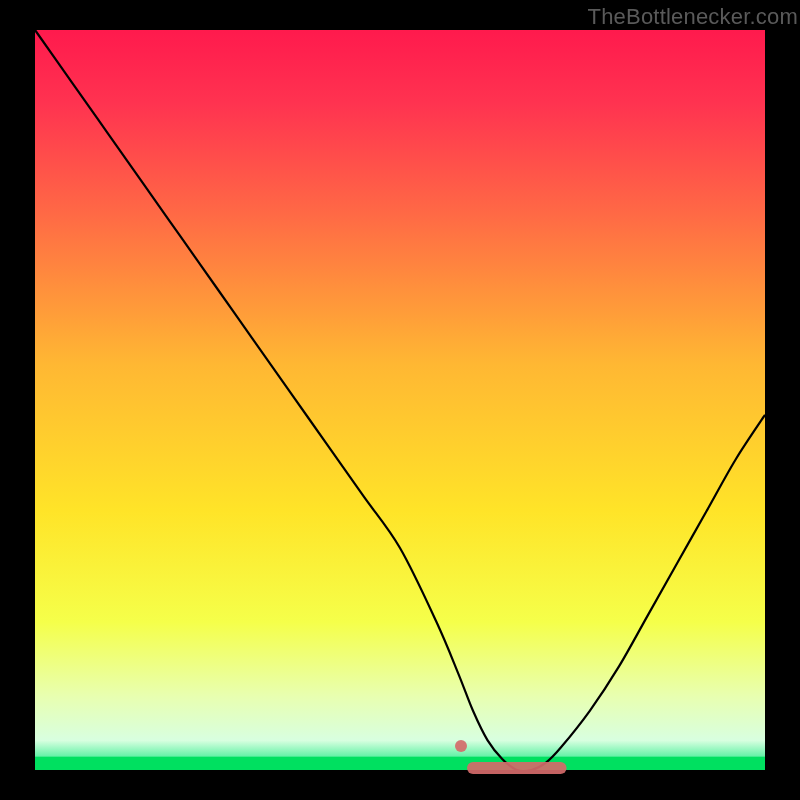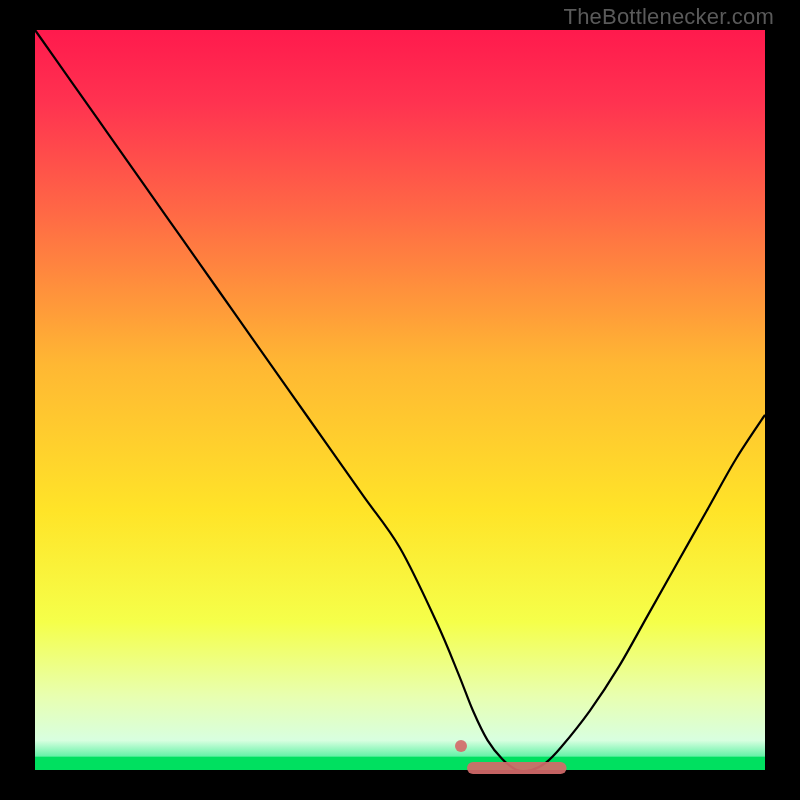--- a/index.html
+++ b/index.html
@@ -14,21 +14,21 @@
   .canvas {
     position: absolute;
     top: 0;
     left: 0;
     width: 800px;
     height: 800px;
   }
   .watermark {
     position: absolute;
     top: 4px;
-    right: 26px;
+    right: 2px;
     font-size: 22px;
     font-weight: 500;
     color: #5a5a5a;
     letter-spacing: 0.2px;
     user-select: none;
     margin-left: 48px;
   }
 </style>
 </head>
 <body>

